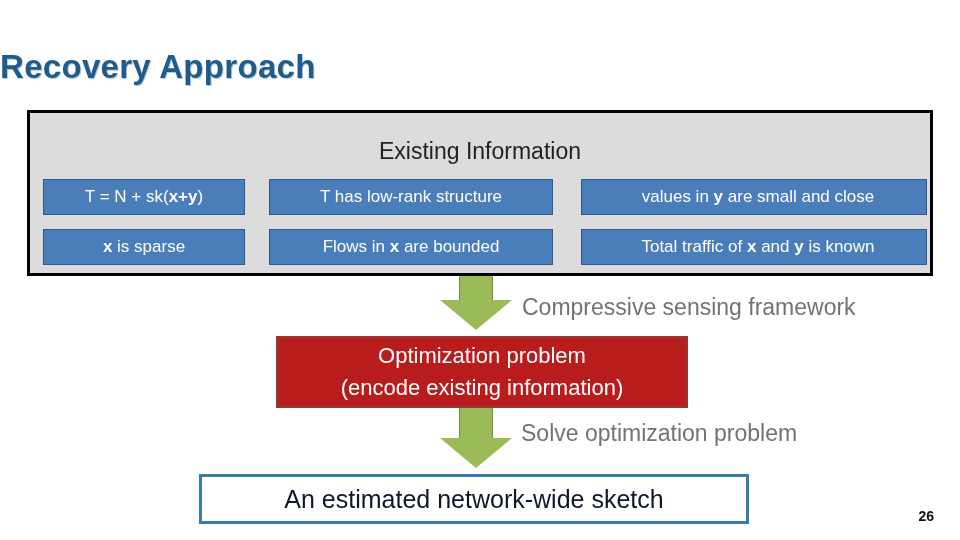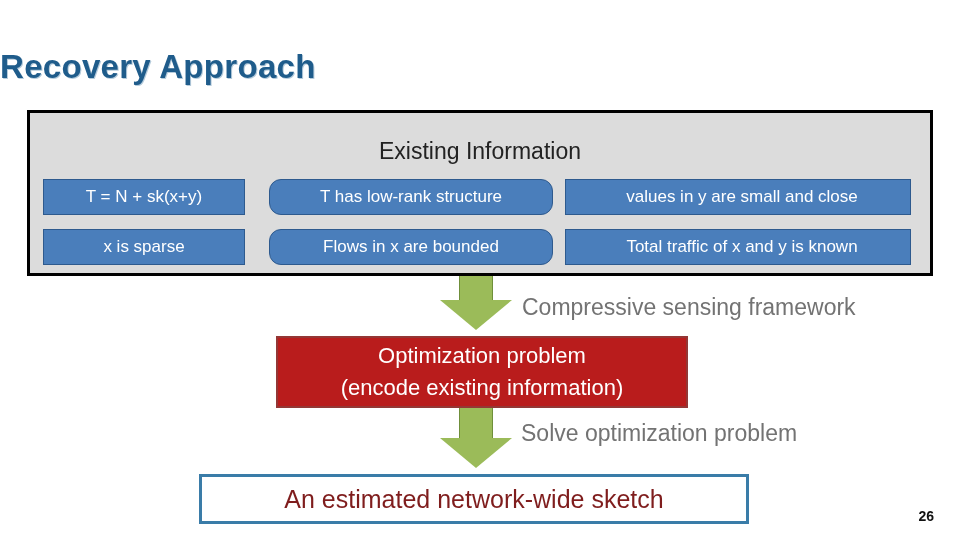--- a/index.html
+++ b/index.html
@@ -58,23 +58,23 @@
     border: 1px solid #2E5A8E;
     color: #ffffff;
     font-size: 17px;
     text-align: center;
     padding: 7px 6px;
     box-sizing: border-box;
     white-space: nowrap;
     overflow: hidden;
   }
   .chip.c1 { width: 202px; margin-right: 24px; }
-  .chip.c2 { width: 284px; margin-right: 12px; border-radius: 12px; }
+  .chip.c2 { width: 284px; margin-right: 28px; }
   .chip.c3 { width: 346px; padding-left: 14px; }
-  .chip b { font-weight: normal; }
+  .chip b { font-weight: bold; }
 
   
   .arrow {
     position: absolute;
     width: 72px;
     z-index: 1;
   }
   .arrow .shaft {
     width: 34px;
     margin: 0 auto;
@@ -133,21 +133,21 @@
     top: 474px;
     width: 550px;
     height: 50px;
     background: #ffffff;
     border: 3px solid #3A7CA8;
     box-sizing: border-box;
     display: flex;
     align-items: center;
     justify-content: center;
     font-size: 25px;
-    color: #7f1d1d;
+    color: #0f172a;
     z-index: 2;
   }
 
   
   .page-number {
     position: absolute;
     right: 26px;
     bottom: 16px;
     font-size: 14px;
     font-weight: bold;

